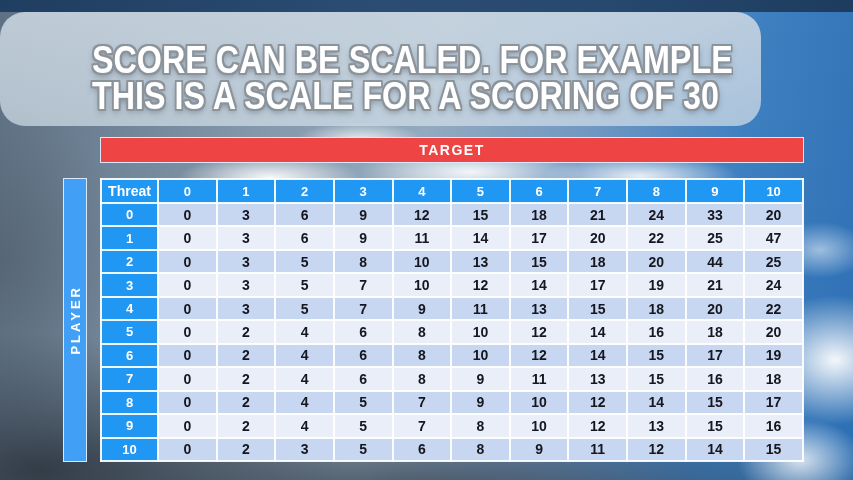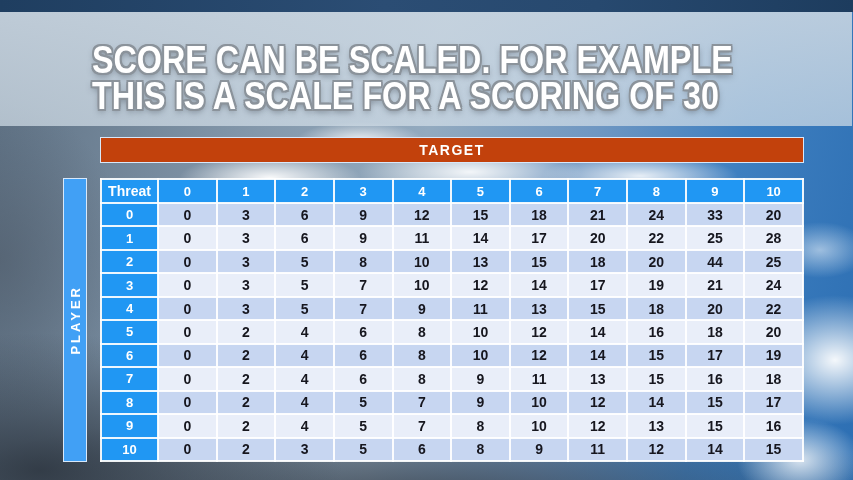--- a/index.html
+++ b/index.html
@@ -24,34 +24,34 @@
       radial-gradient(ellipse 180px 220px at 0px 260px, rgba(78,90,104,.6), rgba(78,90,104,0) 72%),
       
       linear-gradient(100deg, #5e7184 0%, #8498ab 30%, #93aabf 48%, #6f97c2 66%, #3e7fc0 82%, #2d6fb3 100%);
   }
 
   
   .top-strip{position:absolute;left:0;top:0;width:853px;height:12px;
     background:linear-gradient(to right,#1f3e60,#2b4d74 45%,#27496f 70%,#1d3c5e);}
 
   
-  .title-band{position:absolute;left:0;top:12px;width:852px;height:114px;
-    background:linear-gradient(to bottom, rgba(203,215,226,.88), rgba(209,221,231,.72));}
+  .title-band{position:absolute;left:0;top:12px;width:761px;height:114px;
+    background:linear-gradient(to bottom, rgba(203,215,226,.88), rgba(209,221,231,.72));border-radius:25px;}
   .title{position:absolute;left:92px;top:30px;margin:0;
     font-size:38px;line-height:36px;font-weight:bold;color:#ffffff;
     letter-spacing:0px;transform:scaleX(.85);transform-origin:left top;white-space:nowrap;
     text-shadow:
       -2px -2px 0 #8b939b, 2px -2px 0 #8b939b, -2px 2px 0 #8b939b, 2px 2px 0 #8b939b,
       -2px 0 0 #8b939b, 2px 0 0 #8b939b, 0 -2px 0 #8b939b, 0 2px 0 #8b939b,
       0 3px 7px rgba(60,70,80,.55);}
   .title span{display:block;}
 
   
   .target-bar{position:absolute;left:100px;top:137px;width:704px;height:26px;
-    background:#c2410c;border:1px solid #d8e8fa;box-sizing:border-box;
+    background:#ef4444;border:1px solid #d8e8fa;box-sizing:border-box;
     display:flex;align-items:center;justify-content:center;
     color:#fff;font-size:14px;font-weight:bold;letter-spacing:1.5px;}
 
   
   .player-bar{position:absolute;left:63px;top:178px;width:24px;height:284px;
     background:#41a0f5;border:1px solid #d8e8fa;box-sizing:border-box;
     display:flex;align-items:center;justify-content:center;}
   .player-text{writing-mode:vertical-rl;transform:rotate(180deg);
     color:#fff;font-size:13px;font-weight:bold;letter-spacing:3px;}
 
@@ -130,21 +130,21 @@
           <td>0</td>
           <td>3</td>
           <td>6</td>
           <td>9</td>
           <td>11</td>
           <td>14</td>
           <td>17</td>
           <td>20</td>
           <td>22</td>
           <td>25</td>
-          <td>28</td>
+          <td>47</td>
         </tr>
         <tr>
           <th>2</th>
           <td>0</td>
           <td>3</td>
           <td>5</td>
           <td>8</td>
           <td>10</td>
           <td>13</td>
           <td>15</td>

